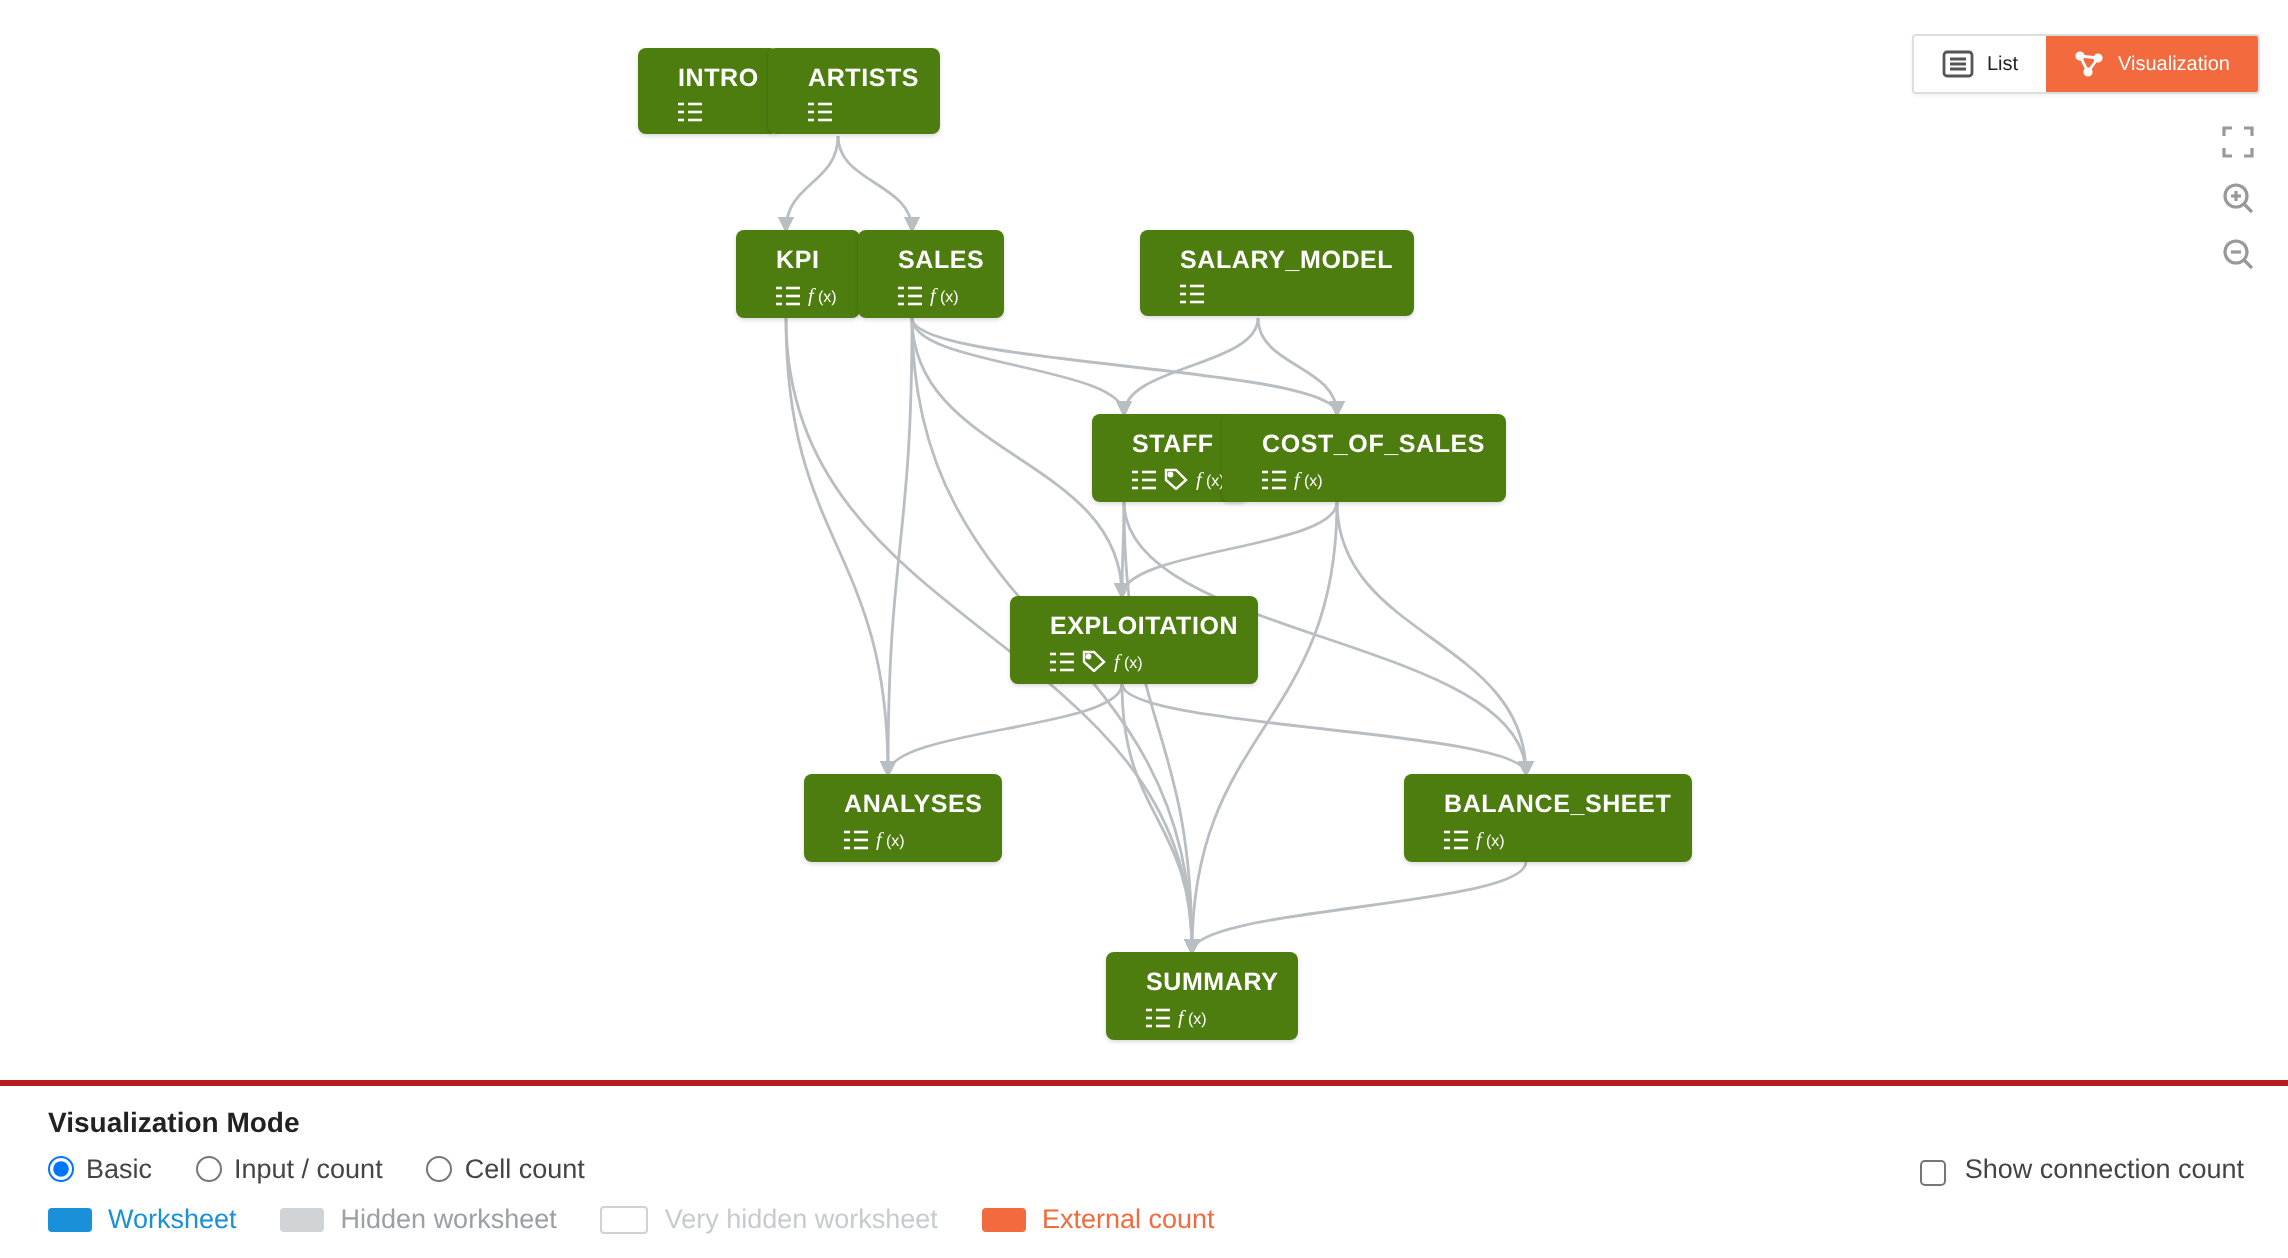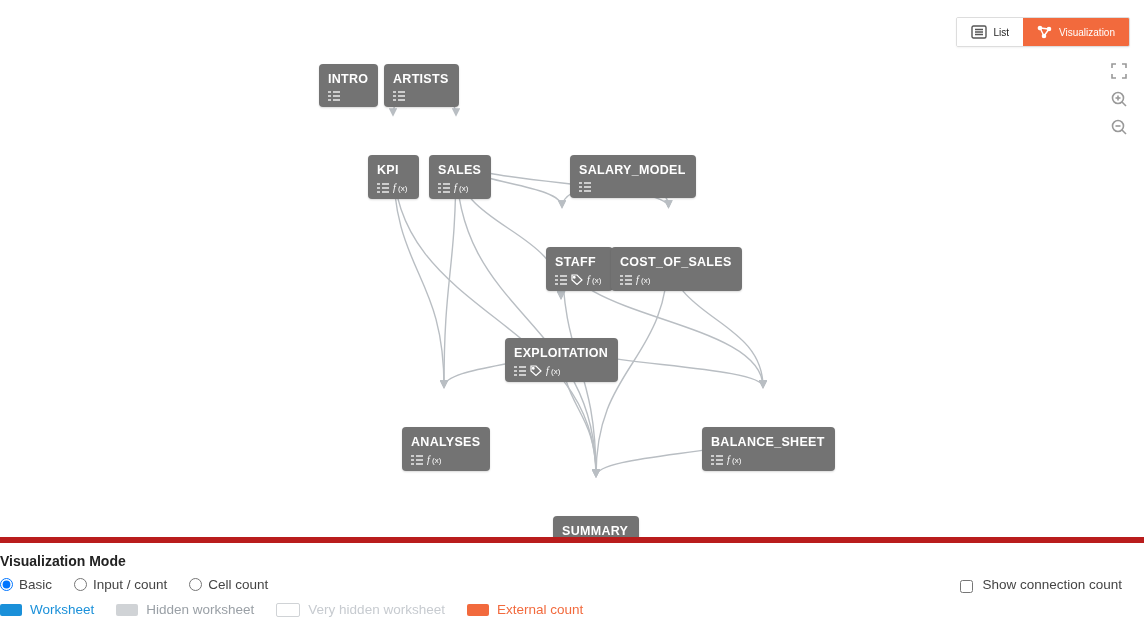--- a/index.html
+++ b/index.html
@@ -7,26 +7,26 @@
   .view-toggle{position:absolute;top:17px;right:14px;display:flex;border:1px solid #ddd;border-radius:2px;overflow:hidden;box-shadow:0 1px 2px rgba(0,0,0,.05);}
   .view-toggle .seg{display:flex;align-items:center;gap:6px;padding:7px 14px;font-size:10px;cursor:pointer;background:#fff;}
   .view-toggle .seg.active{background:#f26a3d;color:#fff;}
   .view-toggle .seg .ico{display:inline-flex;}
   
   .zoom-tools{position:absolute;right:14px;top:60px;display:flex;flex-direction:column;gap:6px;}
   .zoom-tools .tool{width:22px;height:22px;display:flex;align-items:center;justify-content:center;cursor:pointer;color:#888;}
   
   .canvas{position:absolute;left:0;top:0;width:1144px;height:536px;}
   .canvas svg.edges{position:absolute;left:0;top:0;width:1144px;height:536px;pointer-events:none;}
-  .node{position:absolute;background:#737373;color:#fff;border-radius:4px;padding:8px 10px 6px 9px;box-sizing:border-box;min-width:60px;box-shadow:0 1px 2px rgba(0,0,0,.15);cursor:pointer;min-height:42px;margin-top:40px;}
+  .node{position:absolute;background:#4d7c0f;color:#fff;border-radius:4px;padding:8px 10px 6px 20px;box-sizing:border-box;min-width:60px;box-shadow:0 1px 2px rgba(0,0,0,.15);cursor:pointer;min-height:42px;}
   .node .title{font-weight:600;font-size:12.5px;letter-spacing:.3px;white-space:nowrap;line-height:14px;}
   .node .icons{display:flex;gap:4px;margin-top:5px;align-items:center;}
   .node .icons span{display:inline-flex;}
   
-  .footer{position:absolute;left:0;bottom:0;width:100%;border-top:6px solid #b91c1c;padding:10px 18px 12px 0;box-sizing:border-box;background:#fff;}
+  .footer{position:absolute;left:0;bottom:0;width:100%;border-top:3px solid #b91c1c;padding:10px 18px 12px 24px;box-sizing:border-box;background:#fff;}
   .footer h3{margin:0 0 8px 0;font-size:14px;font-weight:600;color:#222;}
   .modes{display:flex;align-items:center;gap:22px;}
   .modes label{display:flex;align-items:center;gap:6px;font-size:13.5px;color:#444;cursor:pointer;}
   .modes input{margin:0;}
   .conn-count{position:absolute;right:22px;top:34px;display:flex;gap:6px;color:#444;font-size:13.5px;}
   .legend{display:flex;align-items:center;gap:22px;margin-top:10px;}
   .legend .item{display:flex;align-items:center;gap:8px;font-size:13.5px;justify-content:center;}
   .swatch{width:22px;height:12px;border-radius:2px;display:inline-block;}
   
   svg{display:block;}

